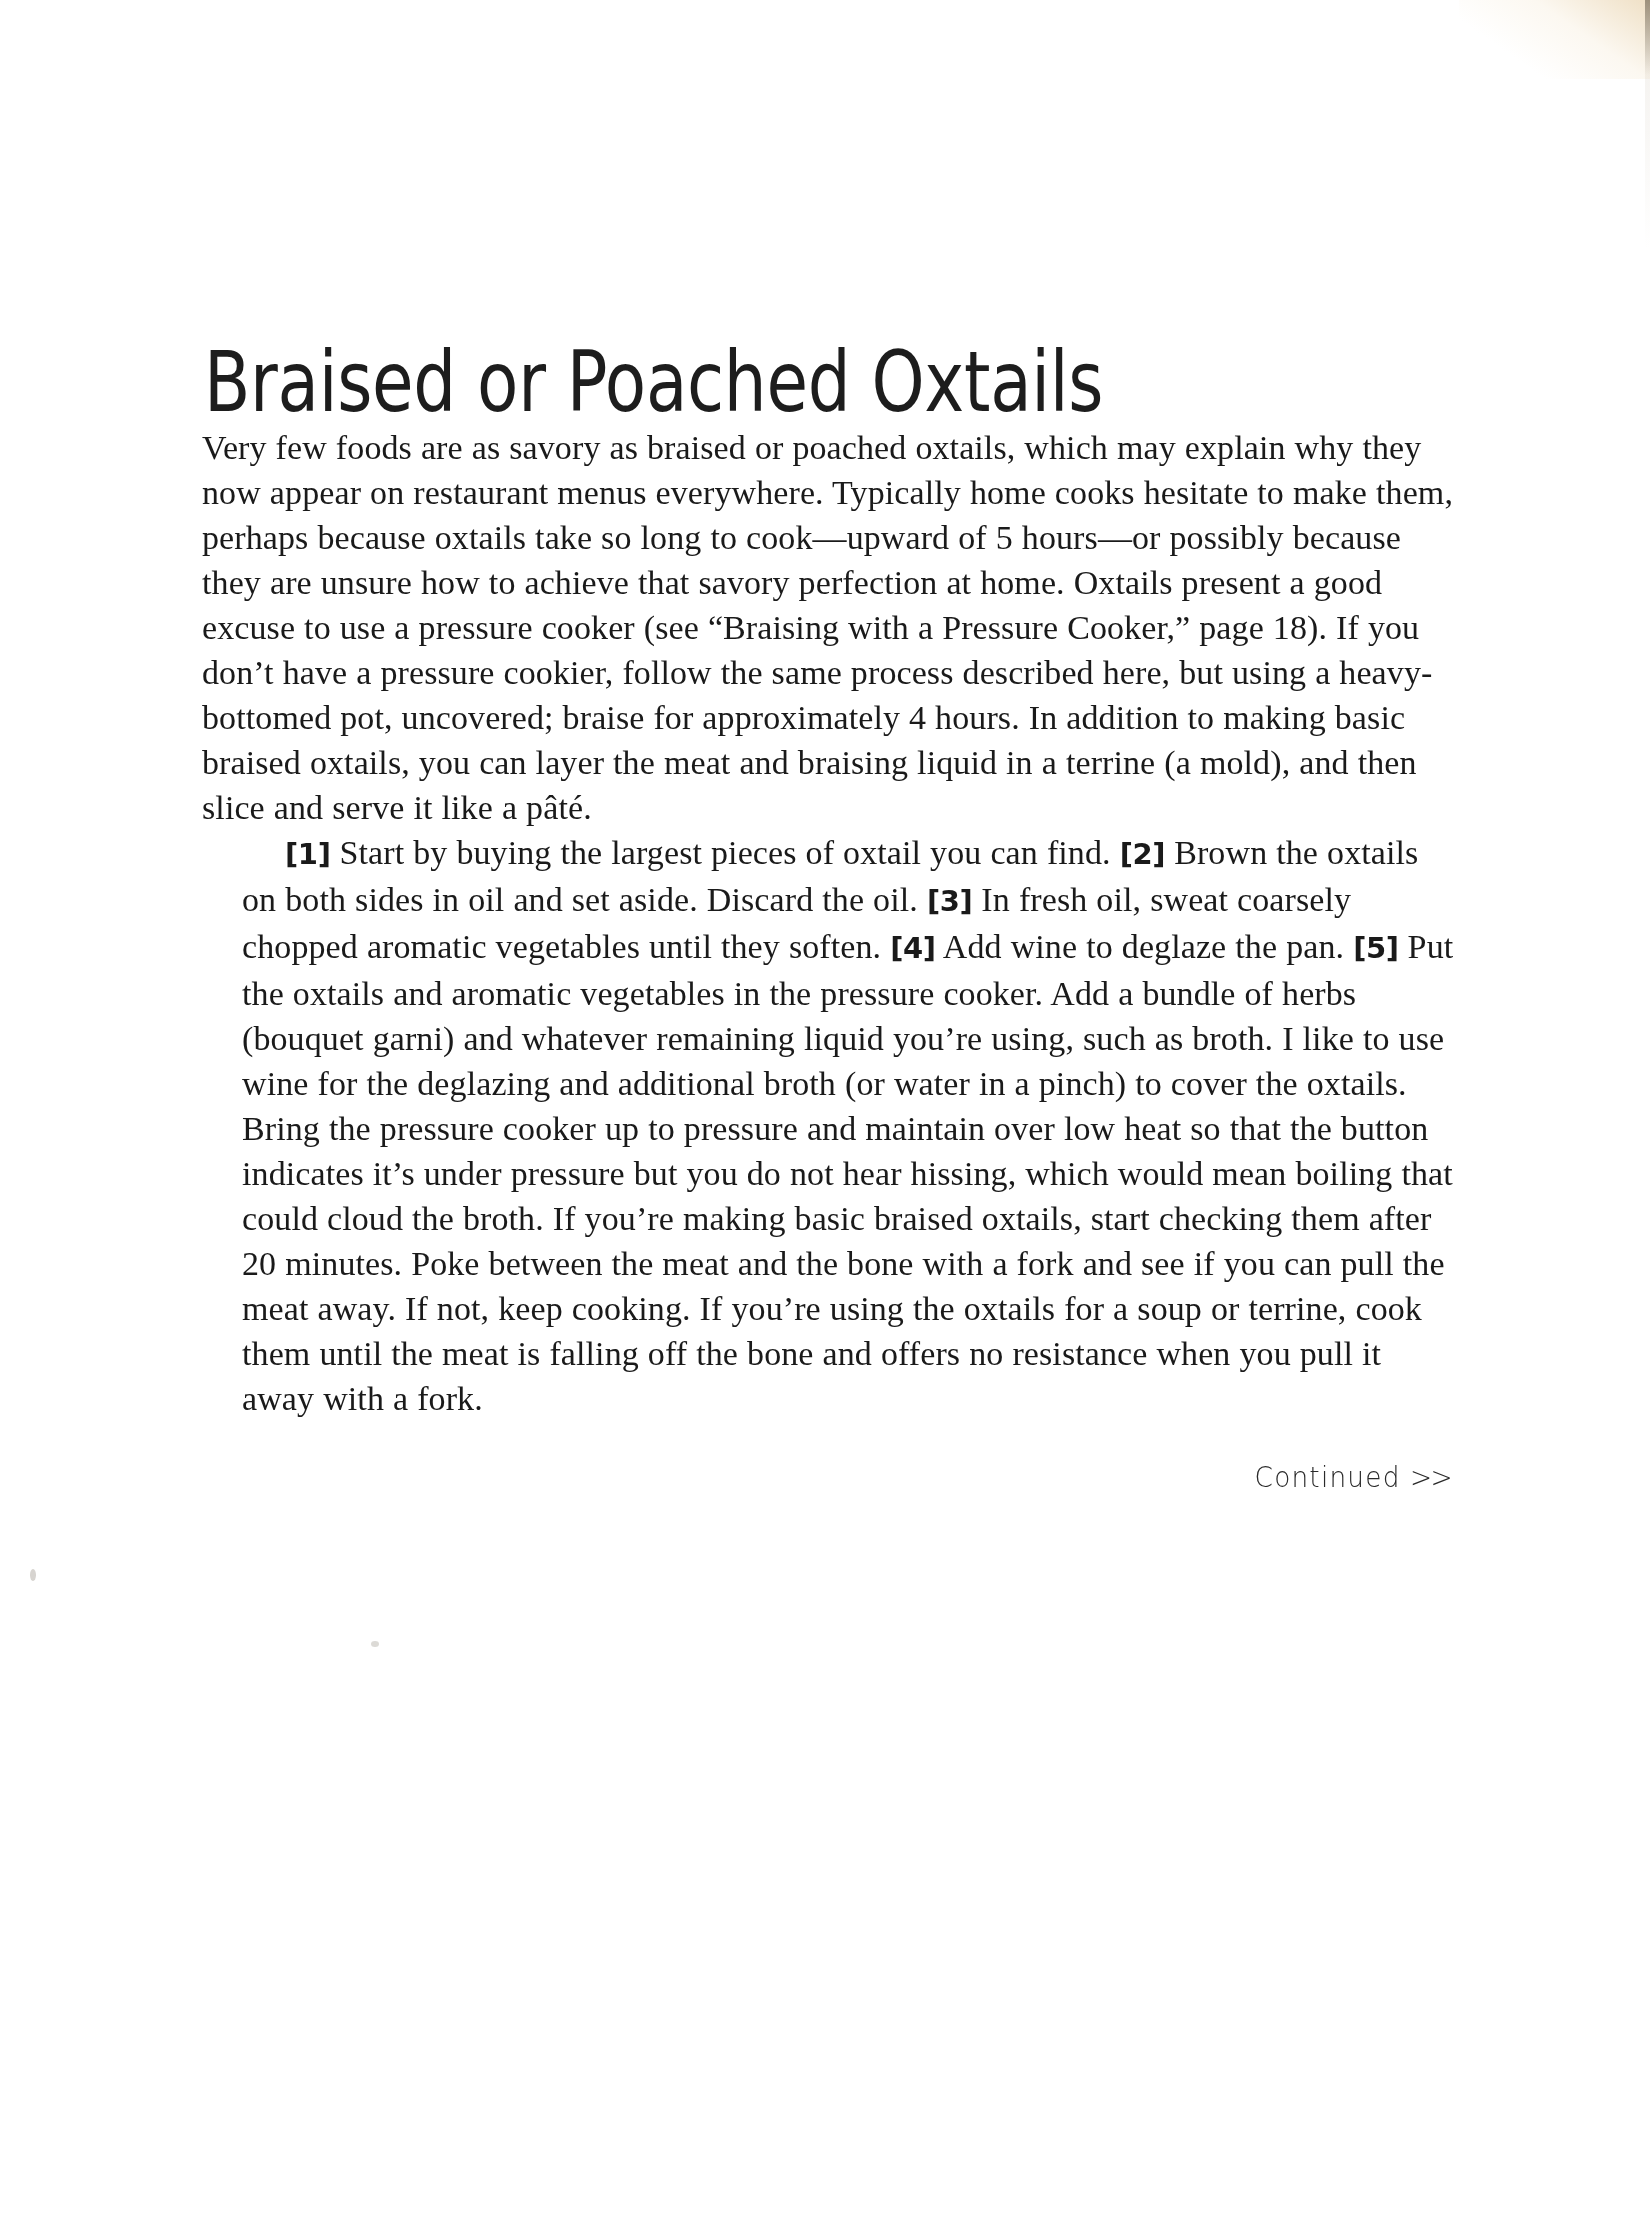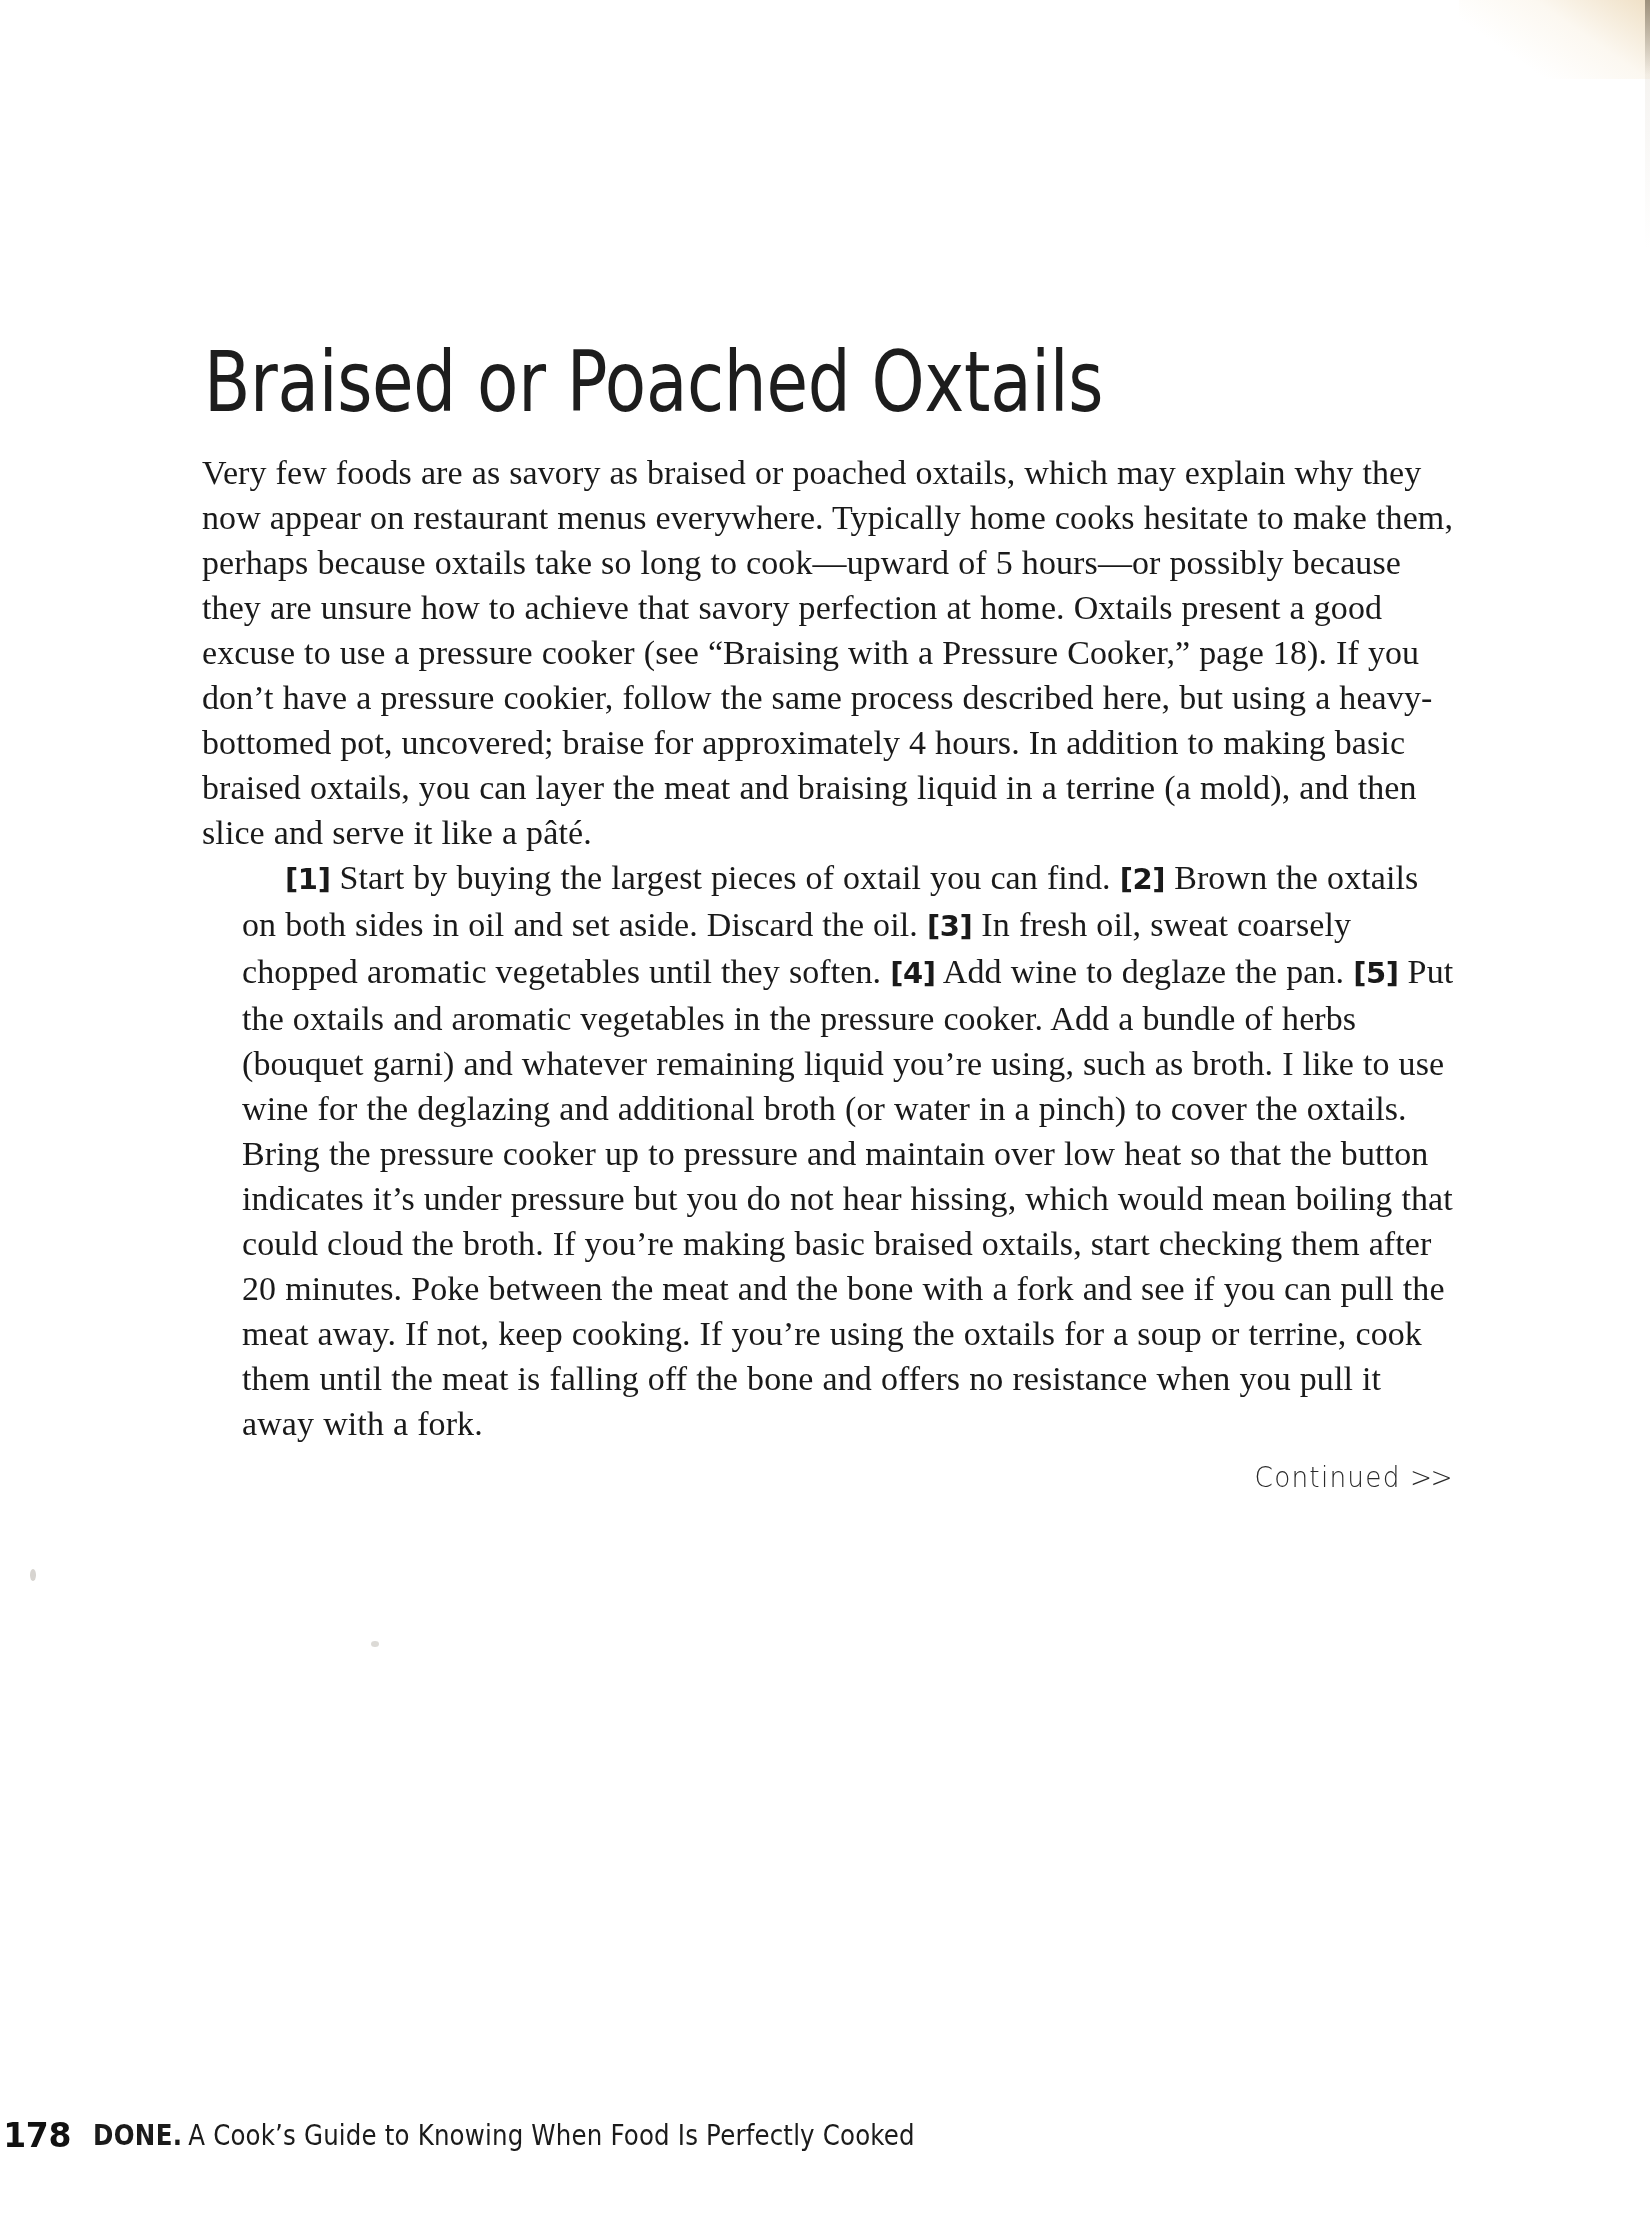--- a/index.html
+++ b/index.html
@@ -66,21 +66,21 @@
     color: #1d1d1d;
     transform: scaleX(0.805);
     transform-origin: left center;
     white-space: nowrap;
   }
 
   
   .body-copy {
     position: absolute;
     left: 202px;
-    top: 450px;
+    top: 425px;
     width: 1257px;
   }
 
   .para {
     margin: 0;
     font-size: 34px;
     line-height: 45px;
     color: #1a1a1a;
     text-align: left;
     letter-spacing: 0.1px;
@@ -184,20 +184,15 @@
   <div class="body-copy">
 
     <p class="para">Very few foods are as savory as braised or poached oxtails, which may explain why they now appear on restaurant menus everywhere. Typically home cooks hesitate to make them, perhaps because oxtails take so long to cook—upward of 5 hours—or possibly because they are unsure how to achieve that savory perfection at home. Oxtails present a good excuse to use a pressure cooker (see “Braising with a Pressure Cooker,” page 18). If you don’t have a pressure cookier, follow the same process described here, but using a heavy-bottomed pot, uncovered; braise for approximately 4 hours. In addition to making basic braised oxtails, you can layer the meat and braising liquid in a terrine (a mold), and then slice and serve it like a pâté.</p>
 
     <p class="para"><span class="step-num">[1]</span><span> Start by buying the largest pieces of oxtail you can find. </span><span class="step-num">[2]</span><span> Brown the oxtails on both sides in oil and set aside. Discard the oil. </span><span class="step-num">[3]</span><span> In fresh oil, sweat coarsely chopped aromatic vegetables until they soften. </span><span class="step-num">[4]</span><span> Add wine to deglaze the pan. </span><span class="step-num">[5]</span><span> Put the oxtails and aromatic vegetables in the pressure cooker. Add a bundle of herbs (bouquet garni) and whatever remaining liquid you’re using, such as broth. I like to use wine for the deglazing and additional broth (or water in a pinch) to cover the oxtails. Bring the pressure cooker up to pressure and maintain over low heat so that the button indicates it’s under pressure but you do not hear hissing, which would mean boiling that could cloud the broth. If you’re making basic braised oxtails, start checking them after 20 minutes. Poke between the meat and the bone with a fork and see if you can pull the meat away. If not, keep cooking. If you’re using the oxtails for a soup or terrine, cook them until the meat is falling off the bone and offers no resistance when you pull it away with a fork.</span></p>
 
   </div>
 
   <div class="continued"><span>Continued</span><span class="chev">&gt;&gt;</span></div>
 
-  <div class="footer">
-    <div class="folio">178</div>
-    <div class="footer-rule"></div>
-    <div class="footer-text"><span class="footer-brand">DONE.</span><span class="footer-sub">A Cook’s Guide to Knowing When Food Is Perfectly Cooked</span></div>
-  </div>
 
 </div>
 
 
 </body></html>

